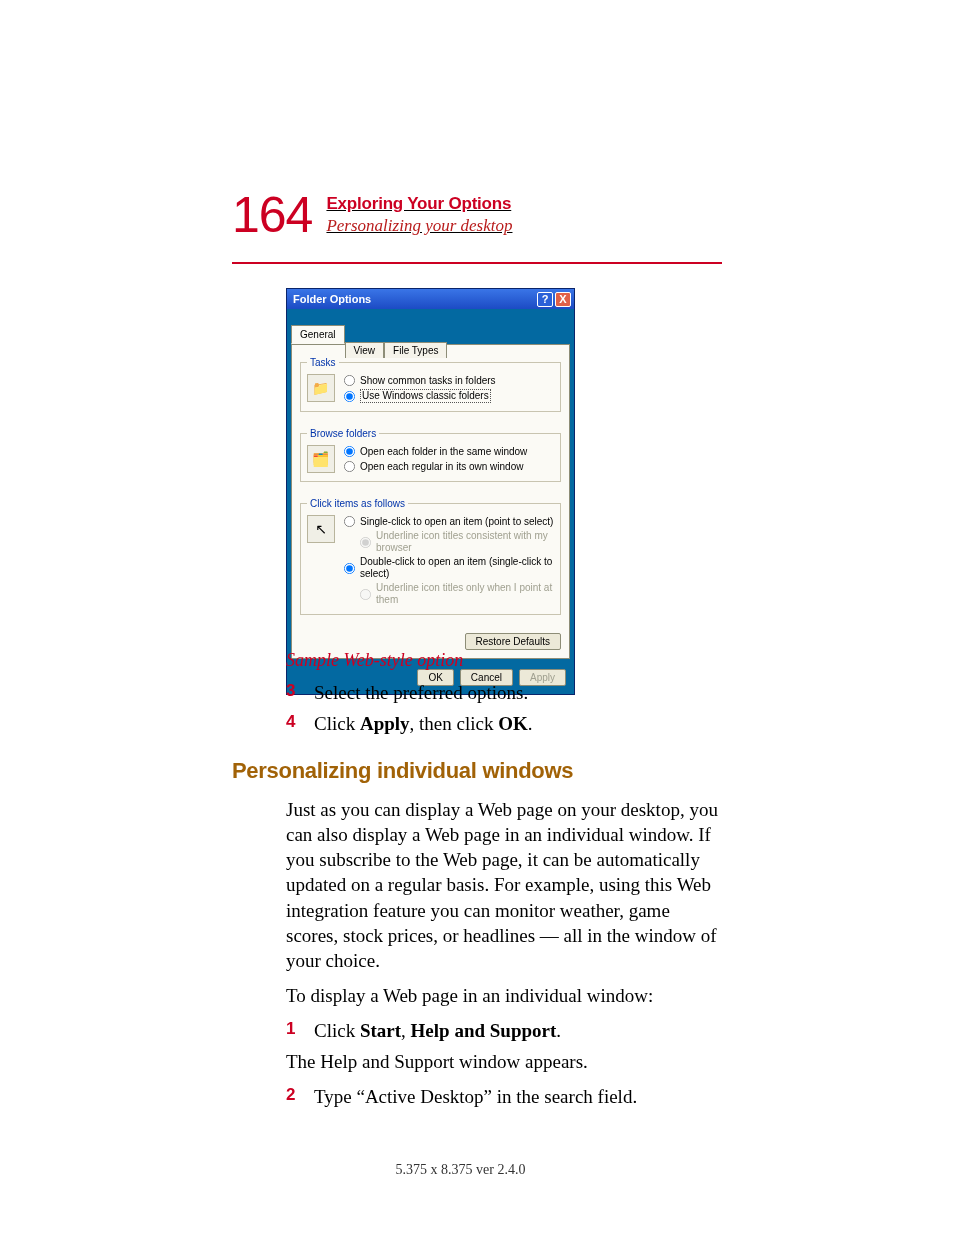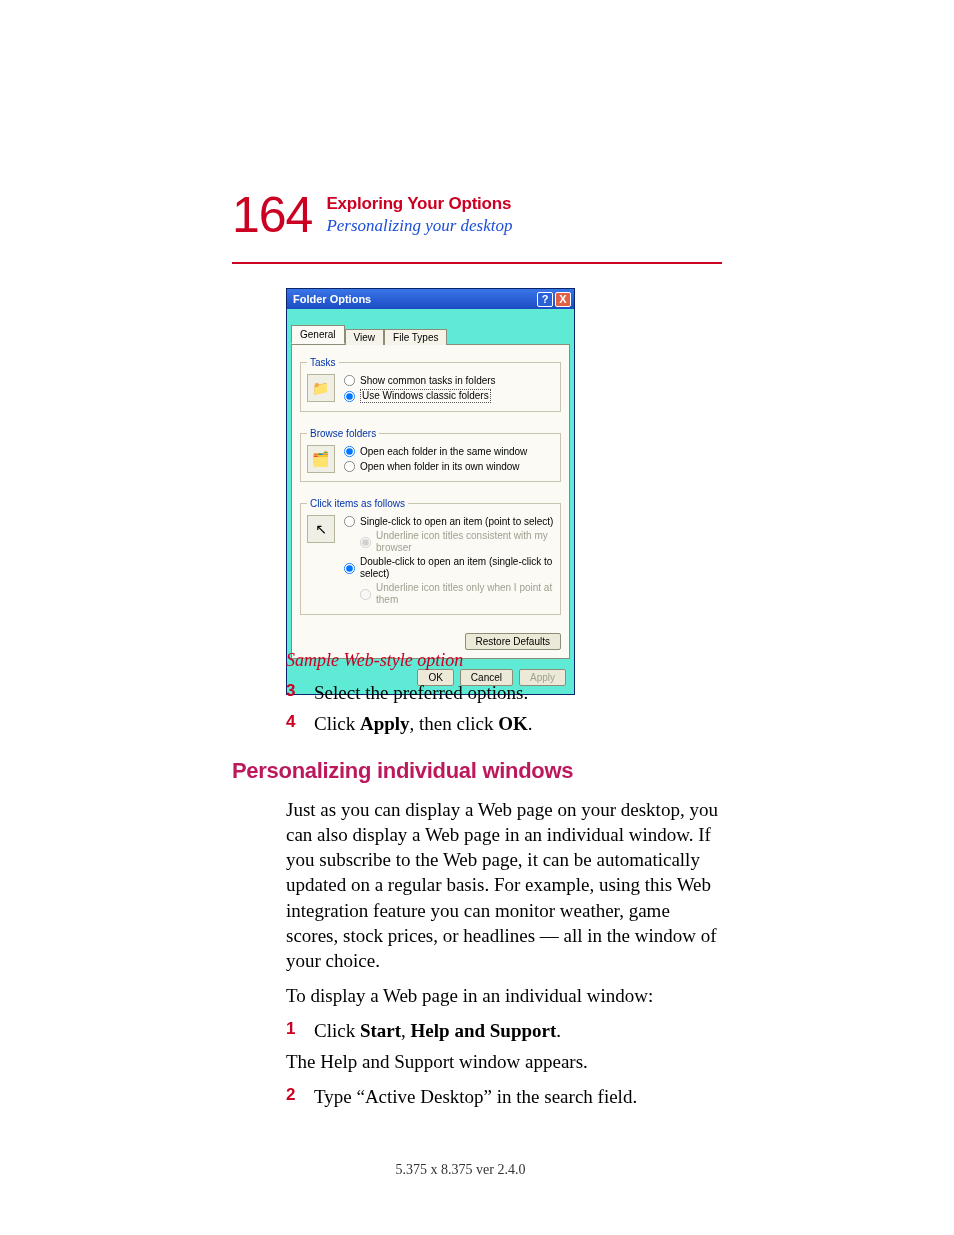--- a/index.html
+++ b/index.html
@@ -28,32 +28,33 @@
     font-weight: 400;
     font-size: 50px;
     line-height: 1;
     color: #cc0022;
     letter-spacing: -1px;
   }
   .header-text {
     display: flex;
     flex-direction: column;
     padding-top: 4px;
+    text-decoration: underline;
   }
   .chapter-title {
     font-family: Arial, Helvetica, sans-serif;
     font-weight: bold;
     font-size: 17px;
     color: #cc0022;
     letter-spacing: -0.2px;
   }
   .section-title {
     font-style: italic;
     font-size: 17px;
-    color: #1d4ed8;
+    color: #b91c1c;
     margin-top: 2px;
   }
   .rule {
     position: absolute;
     left: 232px;
     top: 262px;
     width: 490px;
     height: 2px;
     background: #cc0022;
   }
@@ -61,21 +62,21 @@
   
   .dialog {
     position: absolute;
     left: 286px;
     top: 288px;
     width: 287px;
     font-family: Tahoma, Arial, sans-serif;
     font-size: 10px;
     color: #000;
     border: 1px solid #0a246a;
-    background: #5eead4;
+    background: #0369a1;
   }
   .titlebar {
     height: 20px;
     background: linear-gradient(#3a75e7, #1c4bc4);
     display: flex;
     align-items: center;
     padding: 0 3px 0 6px;
     justify-content: space-between;
   }
   .titlebar-text {
@@ -113,21 +114,21 @@
     gap: 0;
     align-items: flex-end;
   }
   .tab {
     border: 1px solid #8d8d77;
     border-bottom: none;
     padding: 2px 8px;
     background: #f5f3ea;
     font-size: 10px;
     position: relative;
-    top: 1px;
+    top: 14px;
   }
   .tab.active {
     background: #fbfaf5;
     font-weight: normal;
     z-index: 2;
     border-bottom: 1px solid #fbfaf5;
     padding-top: 3px;
     padding-bottom: 3px;
     top: 0;
   }
@@ -240,21 +241,21 @@
     width: 14px;
     flex: none;
   }
   .step .txt {
     flex: 1;
   }
   .h2 {
     font-family: Arial, Helvetica, sans-serif;
     font-weight: bold;
     font-size: 22px;
-    color: #be185d;
+    color: #a16207;
     margin: 20px 0 12px -54px;
     letter-spacing: -0.3px;
   }
   .para {
     margin: 0 0 10px 0;
   }
   .bold {
     font-weight: bold;
   }
   .footer {
@@ -317,21 +318,21 @@
         <legend>Browse folders</legend>
         <div class="group-inner">
           <div class="group-icon">🗂️</div>
           <div class="opts">
             <label class="opt">
               <input type="radio" name="browse" checked="" style="">
               <span>Open each folder in the same window</span>
             </label>
             <label class="opt">
               <input type="radio" name="browse" style="">
-              <span>Open when folder in its own window</span>
+              <span>Open each regular in its own window</span>
             </label>
           </div>
         </div>
       </fieldset>
 
       <fieldset class="group">
         <legend>Click items as follows</legend>
         <div class="group-inner">
           <div class="group-icon">↖</div>
           <div class="opts">

